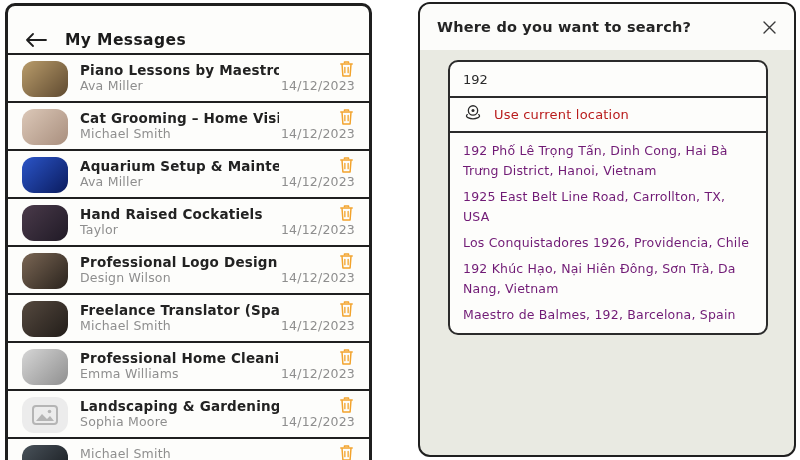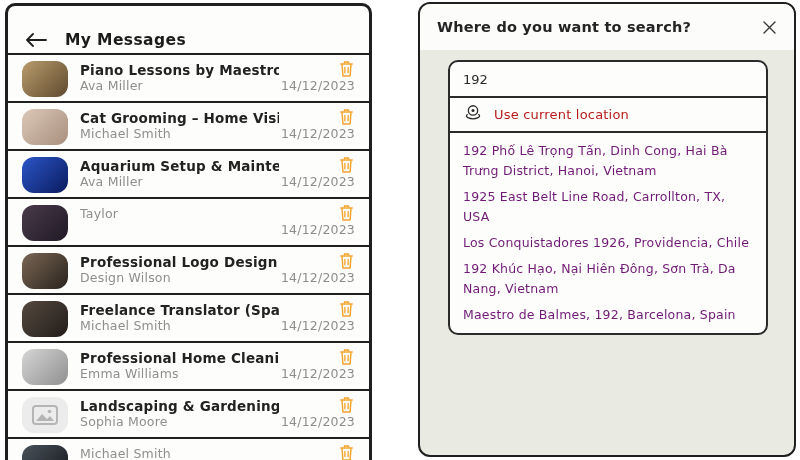--- a/index.html
+++ b/index.html
@@ -158,20 +158,21 @@
       </span>
       <span class="msg-date">14/12/2023</span>
     </div>
   </div>
 
   <div class="msg-row">
     <div class="thumb" style="background: linear-gradient(135deg, rgb(74, 58, 74), rgb(32, 26, 38));">
       
     </div>
     <div class="msg-main">
+      <div class="msg-title">Hand Raised Cockatiels</div>
       <div class="msg-sender">Taylor</div>
     </div>
     <div class="msg-side">
       <span class="trash-btn">
         <span>
           <svg width="17" height="18" viewBox="0 0 20 22">
             <path d="M7.5 4 V2.5 H12.5 V4" fill="none" stroke="#F2A32C" stroke-width="1.8" stroke-linejoin="round"></path>
             <path d="M3 5 H17" stroke="#F2A32C" stroke-width="1.8" stroke-linecap="round"></path>
             <path d="M4.5 5 L5.6 19.5 H14.4 L15.5 5" fill="none" stroke="#F2A32C" stroke-width="1.8" stroke-linejoin="round"></path>
             <path d="M8 9 V15.5 M12 9 V15.5" stroke="#F2A32C" stroke-width="1.6" stroke-linecap="round"></path>

